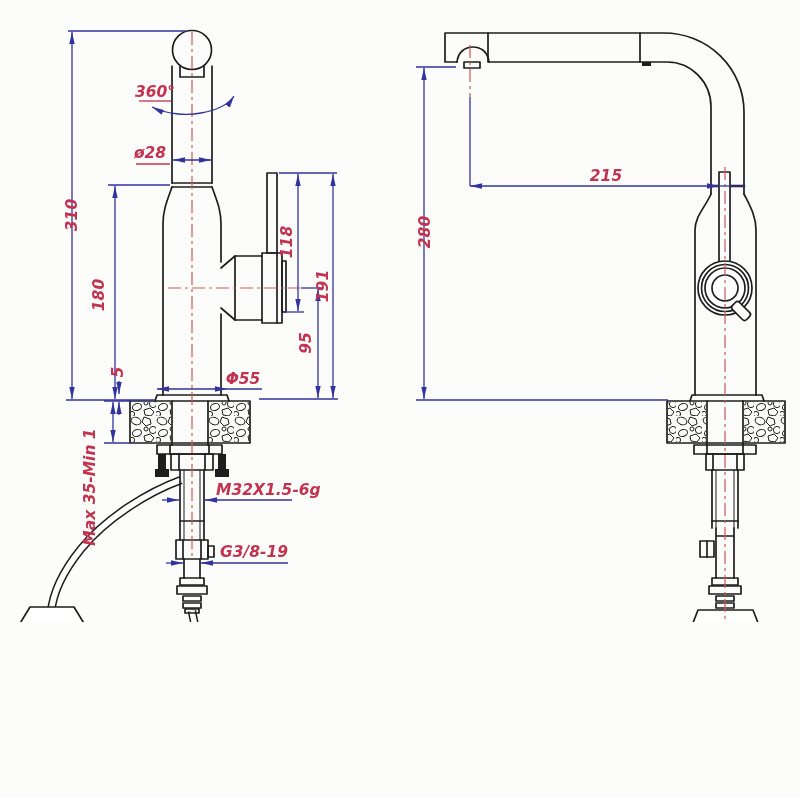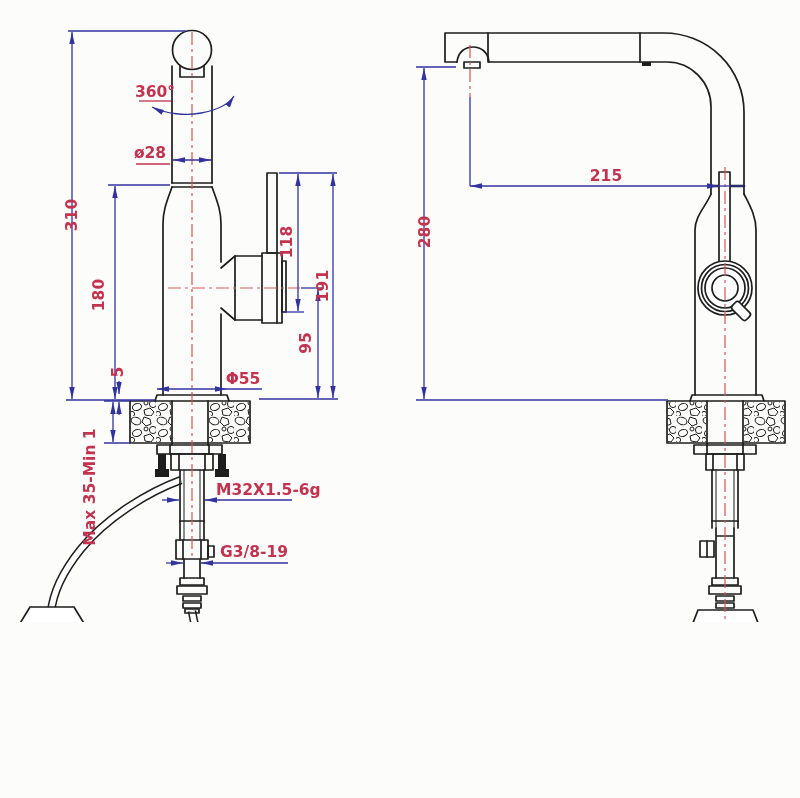--- a/index.html
+++ b/index.html
@@ -1,20 +1,20 @@
 <!DOCTYPE html>
 <html style="--background: #fcfcfa; --line: #1e1e1e; --dimension: #3333a0; --label: #c23350; --centerline: #cf5858;"><head>
 <meta charset="utf-8">
 <style>
   :root{
     --background:#fcfcfa; --line:#1e1e1e; --dimension:#3333a0;
     --label:#c23350; --centerline:#cf5858;
   }
   html,body{margin:0;padding:0;background:var(--background);}
-  .frame{position:relative;width:800px;height:622px;background:var(--background);overflow:hidden;}
+  .frame{position:relative;width:800px;height:622px;background:var(--background);overflow:hidden;font-style:italic;}
   svg{display:block;}
   .blk{stroke:var(--line);fill:none;stroke-width:1.7;stroke-linecap:round;stroke-linejoin:round;}
   .blk-thin{stroke:var(--line);fill:none;stroke-width:1;stroke-linejoin:round;}
   .blk-bold{stroke:var(--line);fill:none;stroke-width:2.6;stroke-linejoin:round;}
   .fill-blk{fill:var(--line);stroke:none;}
   .white{fill:#fff;}
   .dim{stroke:var(--dimension);fill:none;stroke-width:1.3;}
   .dimfill{fill:var(--dimension);}
   .lead{stroke:var(--label);fill:none;stroke-width:1.3;}
   .cl{stroke:var(--centerline);fill:none;stroke-width:1.2;stroke-dasharray:13 4 3 4;}

